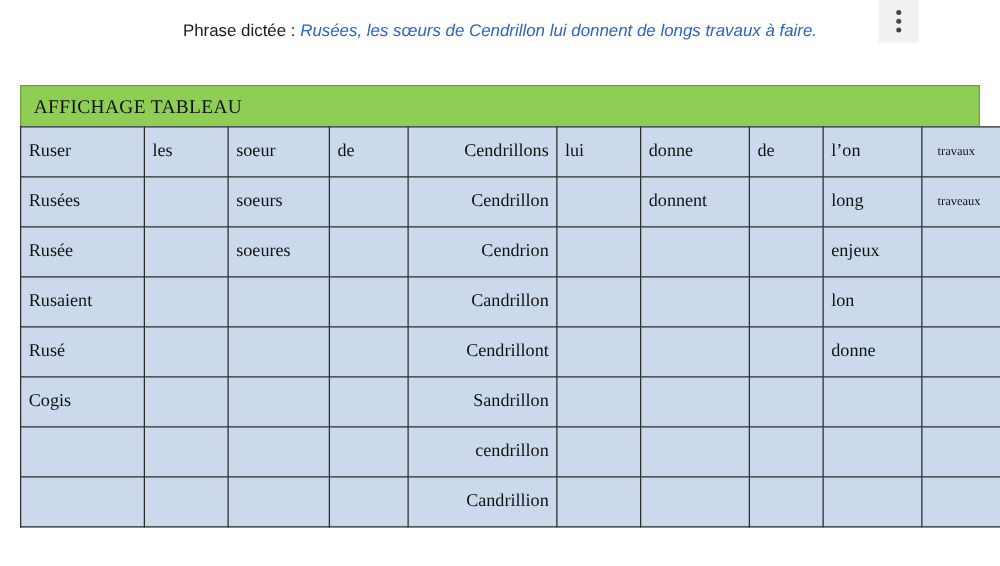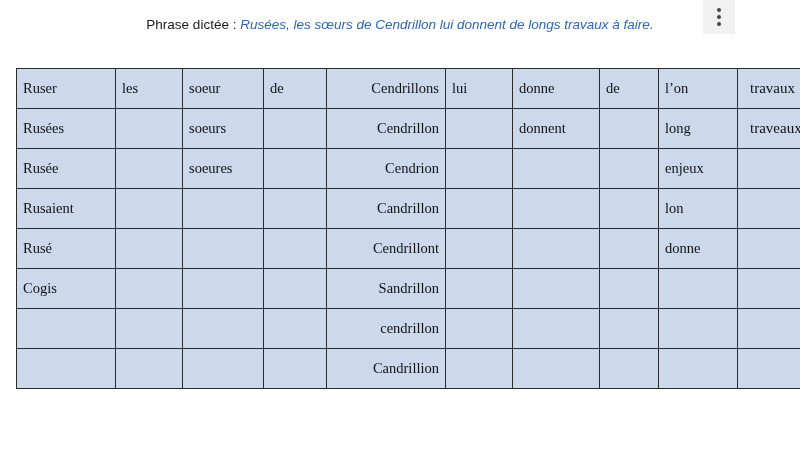--- a/index.html
+++ b/index.html
@@ -110,21 +110,21 @@
   td.c9 { width: 164px; position: relative; padding: 0; }
   
   .triple {
     display: flex;
     justify-content: space-between;
     align-items: center;
     height: 100%;
     padding: 0 6px;
     box-sizing: border-box;
   }
-  .triple span { font-size: 15px; }
+  .triple span { font-size: 10px; }
   
   .citation {
     position: absolute;
     left: 22px;
     top: 428px;
     width: 760px;
     font-family: "Liberation Sans", sans-serif;
     font-style: italic;
     font-size: 11.5px;
     color: #111111;
@@ -140,20 +140,21 @@
     <span></span>
     <span></span>
     <span></span>
   </div>
 
   <div class="dictee-line">
     <span class="label">Phrase dictée : </span><span class="sentence">Rusées, les sœurs de Cendrillon lui donnent de longs travaux à faire.</span>
   </div>
 
   <div class="table-wrap">
+    <div class="banner">AFFICHAGE TABLEAU</div>
     <table class="grid">
       <tbody>
         <tr>
           <td class="c0">Ruser</td>
           <td class="c1">les</td>
           <td class="c2">soeur</td>
           <td class="c3">de</td>
           <td class="c4">Cendrillons</td>
           <td class="c5">lui</td>
           <td class="c6">donne</td>

